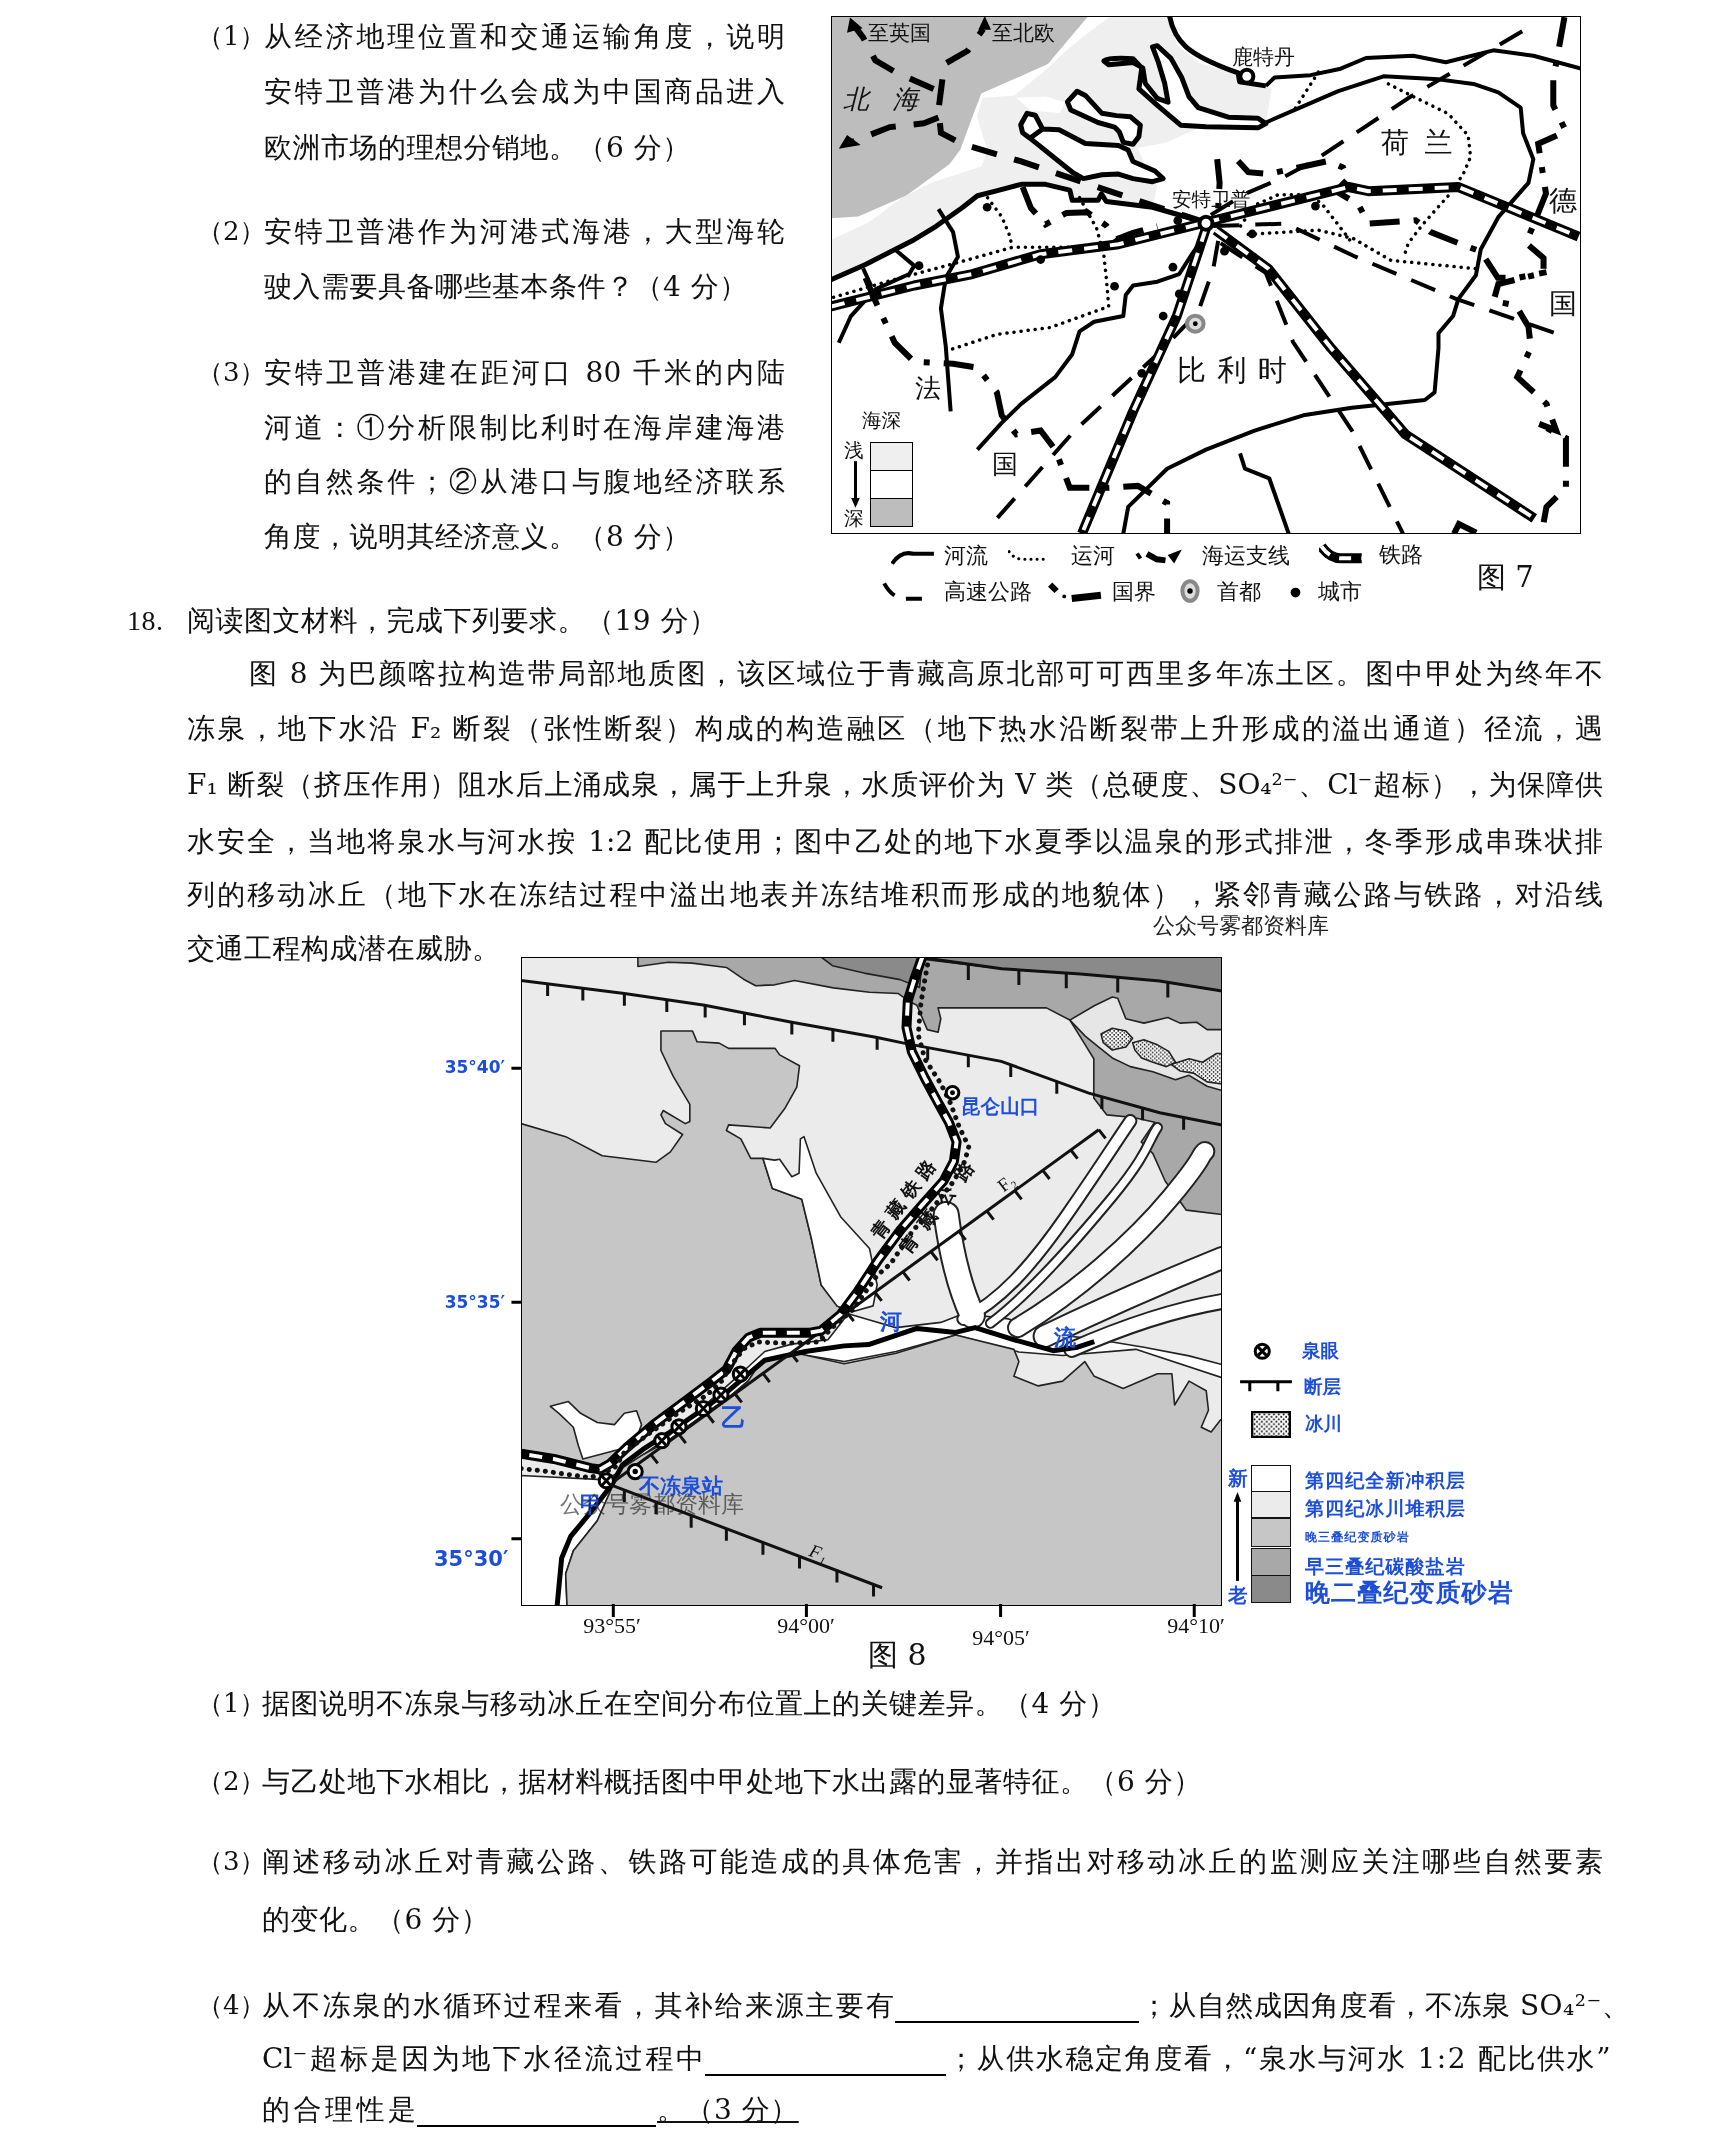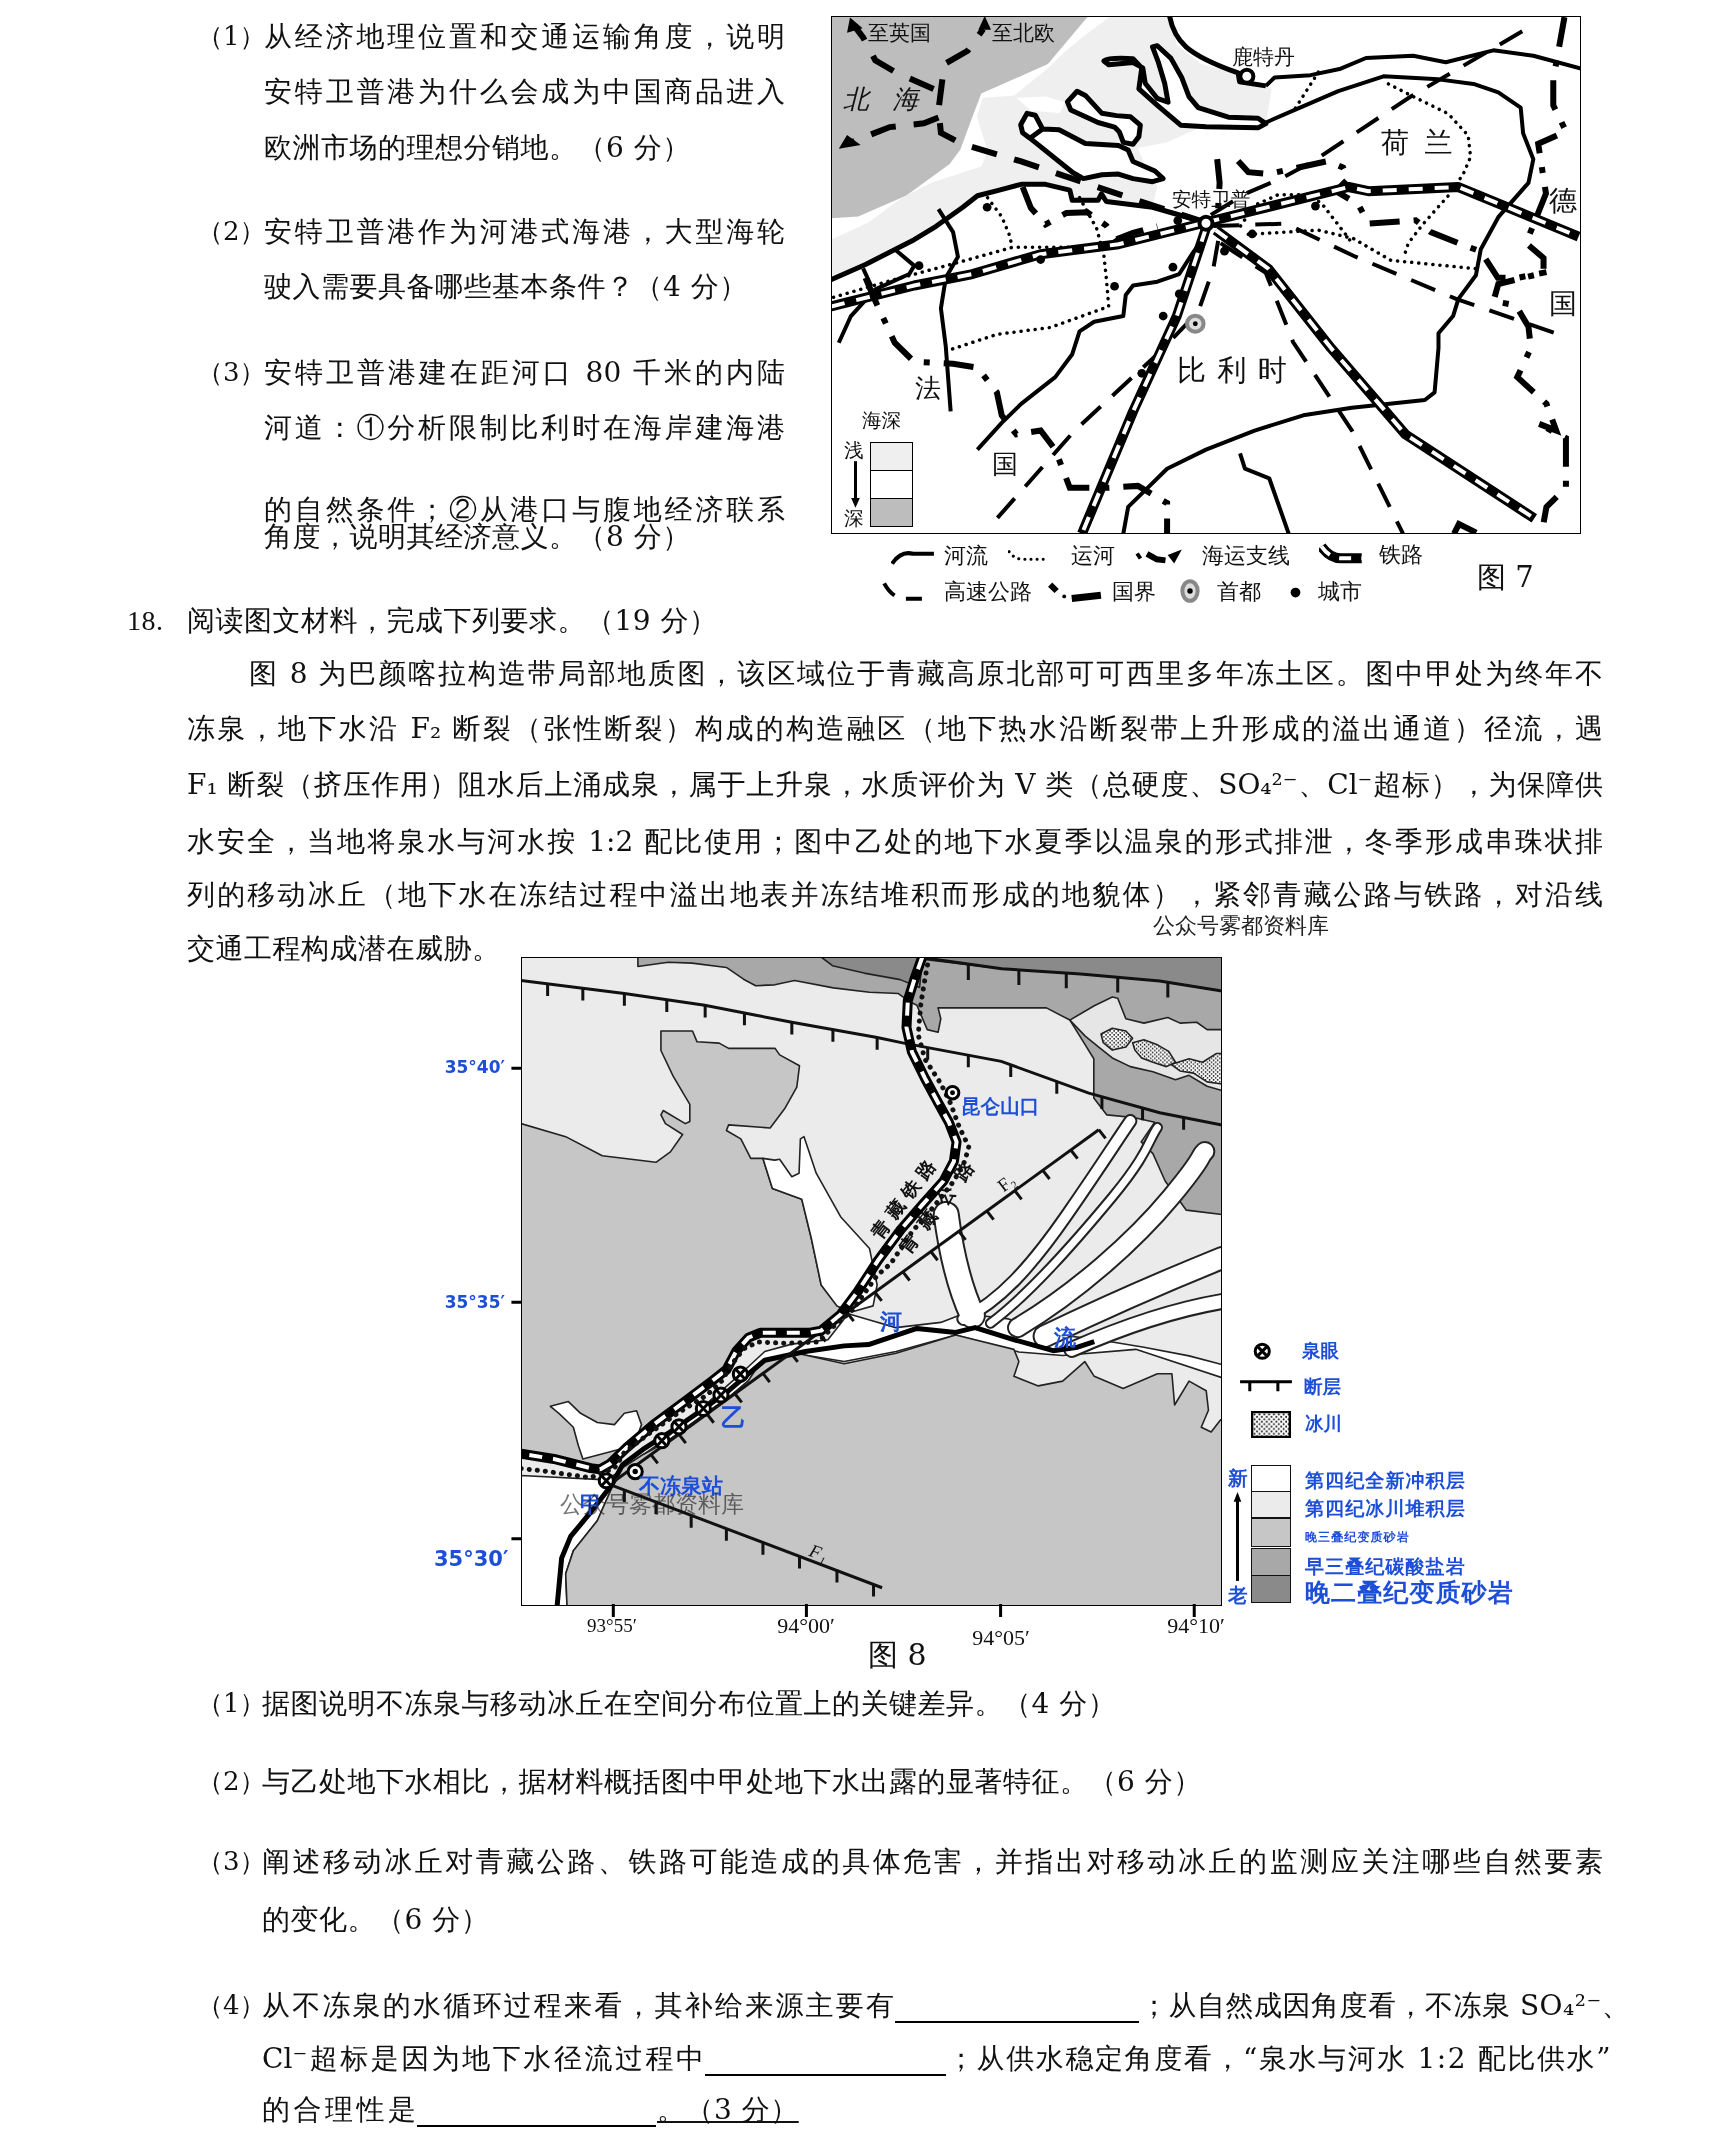--- a/index.html
+++ b/index.html
@@ -28,21 +28,21 @@
     <div class="t j" style="left:264px;top:75px;width:521px;">安特卫普港为什么会成为中国商品进入</div>
     <div class="t" style="left:264px;top:131px;">欧洲市场的理想分销地。（6 分）</div>
 
     <div class="lbl" style="left:197px;top:215px;">（2）</div>
     <div class="t j" style="left:264px;top:215px;width:521px;">安特卫普港作为河港式海港，大型海轮</div>
     <div class="t" style="left:264px;top:270px;">驶入需要具备哪些基本条件？（4 分）</div>
 
     <div class="lbl" style="left:197px;top:356px;">（3）</div>
     <div class="t j" style="left:264px;top:356px;width:521px;">安特卫普港建在距河口 80 千米的内陆</div>
     <div class="t j" style="left:264px;top:411px;width:521px;">河道：①分析限制比利时在海岸建海港</div>
-    <div class="t j" style="left:264px;top:493px;width:521px;">的自然条件；②从港口与腹地经济联系</div>
+    <div class="t j" style="left:264px;top:465px;width:521px;">的自然条件；②从港口与腹地经济联系</div>
     <div class="t" style="left:264px;top:520px;">角度，说明其经济意义。（8 分）</div>
   </div>
 
   <div class="fig">
     <svg style="position:absolute;left:831px;top:16.3px;width:750px;height:518px;" viewBox="29 14 1542 1357" preserveAspectRatio="none">
       <rect x="29" y="14" width="1542" height="1357" fill="#fff"></rect>
       <g>
         <polygon fill="#bdbdbd" points="29,14 558,14 475,140 338,217 320,277 295,364 273,402 184,484 85,539 29,544"></polygon>
         <polygon fill="#efefef" points="604,14 725,14 740,90 790,140 866,163 869,186 923,197 935,205 923,296 860,300 790,305 720,345 660,360 680,420 700,460 690,515 595,500 585,480 578,497 525,497 520,470 470,455 420,455 375,470 330,485 245,565 200,600 100,665 29,705 29,600 106,555 175,490 235,451 338,408 351,369 329,277 341,228 406,222 475,151 509,108 552,64"></polygon>
         <polygon fill="#fff" points="410,228 470,225 510,240 500,268 440,262"></polygon>
@@ -311,21 +311,21 @@
 
     <svg style="position:absolute;left:506px;top:1062px;width:16.3px;height:485px;" viewBox="0 0 30 890">
       <path d="M10,10 H28 M10,441 H28 M10,876 H28" stroke="#000" stroke-width="3"></path>
     </svg>
     <div class="m8" style="left:434px;top:1056px;width:71px;text-align:right;font-size:17px;line-height:22px;">35°40′</div>
     <div class="m8" style="left:434px;top:1291px;width:71px;text-align:right;font-size:17px;line-height:22px;">35°35′</div>
     <div class="m8" style="left:434px;top:1528px;width:71px;text-align:right;font-size:21px;line-height:22px;margin-top:20px;">35°30′</div>
     <svg style="position:absolute;left:604px;top:1604px;width:599px;height:15.2px;" viewBox="0 0 1100 28">
       <path d="M15,0 V24 M371,0 V24 M729,0 V24 M1086,0 V24" stroke="#000" stroke-width="3"></path>
     </svg>
-    <div class="m7" style="left:574px;top:1614px;width:76px;text-align:center;font-family:'Liberation Serif',serif;font-size:19px;line-height:24px;">93°55′</div>
+    <div class="m7" style="left:574px;top:1614px;width:76px;text-align:center;font-family:'Liberation Serif',serif;font-size:22px;line-height:24px;">93°55′</div>
     <div class="m7" style="left:768px;top:1614px;width:76px;text-align:center;font-family:'Liberation Serif',serif;font-size:22px;line-height:24px;">94°00′</div>
     <div class="m7" style="left:963px;top:1614px;width:76px;text-align:center;font-family:'Liberation Serif',serif;font-size:22px;line-height:24px;margin-top:12px;">94°05′</div>
     <div class="m7" style="left:1158px;top:1614px;width:76px;text-align:center;font-family:'Liberation Serif',serif;font-size:22px;line-height:24px;">94°10′</div>
 
     <div class="m8" style="left:961px;top:1096px;font-size:19.6px;line-height:22px;">昆仑山口</div>
     <div class="rot" style="left:851px;top:1186px;width:109px;font-size:18.5px;line-height:22px;letter-spacing:6.5px;transform:rotate(-53deg);">青藏铁路</div>
     <div class="rot" style="left:878px;top:1192px;width:125px;font-size:18.5px;line-height:22px;letter-spacing:12px;transform:rotate(-53deg);">青藏公路</div>
     <div class="rot" style="left:993px;top:1172px;width:27px;font-size:18.5px;line-height:22px;font-weight:normal;font-family:'Liberation Serif',serif;transform:rotate(-37deg);">F₂</div>
     <div class="rot" style="left:805px;top:1542px;width:27px;font-size:18.5px;line-height:22px;font-weight:normal;font-family:'Liberation Serif',serif;font-style:italic;transform:rotate(20deg);">F₁</div>
     <div class="m8" style="left:880px;top:1310px;font-size:22px;line-height:24px;">河</div>

